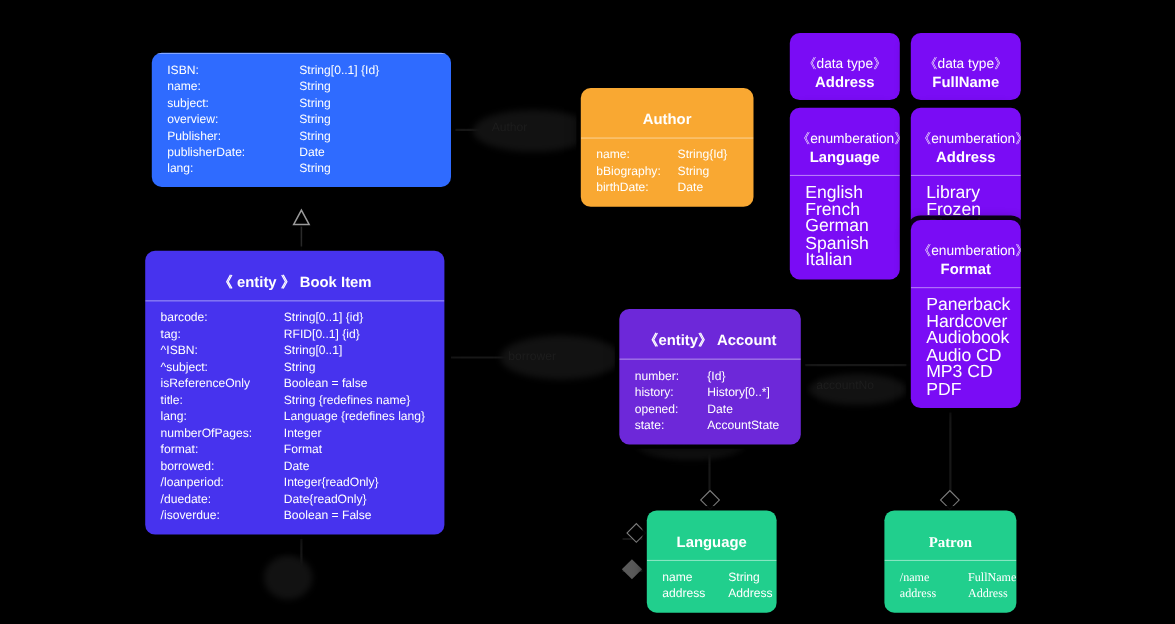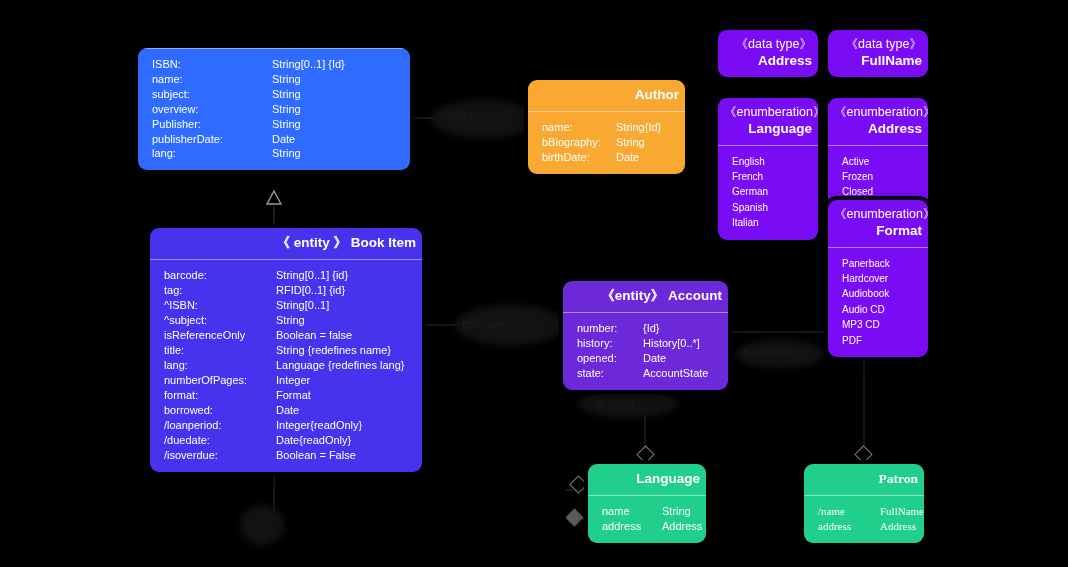--- a/index.html
+++ b/index.html
@@ -13,24 +13,24 @@
 
   
   .uml {
     position: absolute;
     border-radius: 9px;
     color: #ffffff;
     overflow: hidden;
     box-shadow: 0 0 0 4px rgba(0,0,0,0.9), 0 3px 12px rgba(0,0,0,0.85);
   }
   .uml .hdr {
-    text-align: right;
+    text-align: center;
     font-weight: bold;
     line-height: 1.25;
-    padding: 7px 6px 7px;
+    padding: 21px 6px 7px;
     font-size: 13.5px;
   }
   .uml .hdr .stereo { font-weight: bold; display: inline; }
   .uml .hdr .stereo.block { display: block; font-weight: normal; font-size: 12.5px; }
   .uml .sep { height: 1px; background: rgba(255,255,255,0.45); margin: 0; }
   .uml .body { padding: 8px 0 9px; }
   .uml .row {
     display: flex;
     font-size: 11px;
     line-height: 15px;
@@ -45,42 +45,42 @@
   .orange { background: #f9a832; }
   .pink   { background: #6d28d9; }
   .violet { background: #7a0cf5; }
   .green  { background: #21cf8d; }
 
   
   #book      { left:138px; top:48px;  width:272px; }
   #book .row { font-size:11px; line-height:14.9px;gap:16px; }
   #book .row .k { width:104px; }
 
-  #bookitem  { left:150px; top:228px; width:272px; }
+  #bookitem  { left:132px; top:228px; width:272px; }
   #bookitem .row .k { width:112px; }
 
   #author    { left:528px; top:80px;  width:157px; }
   #author .row .k { width:74px; }
 
   #account   { left:563px; top:281px; width:165px; }
   #account .row .k { width:66px; }
 
   #dt-address  { left:718px; top:30px;  width:100px; }
   #dt-fullname { left:828px; top:30px;  width:100px; }
 
   #en-language { left:718px; top:98px;  width:100px; }
   #en-addr     { left:828px; top:98px;  width:100px; }
   #en-format   { left:828px; top:200px; width:100px; }
 
   #library   { left:588px; top:464px; width:118px; }
   #library .row .k { width:60px; }
   #patron    { left:804px; top:464px; width:120px;font-family:Liberation Serif, serif; }
   #patron .row .k { width:62px; }
 
-  .enumlist .row { font-size:10px; line-height:15.4px; }
+  .enumlist .row { font-size:16px; line-height:15.4px; }
   .edge-label {
     position: absolute;
     color: #1d1d1d;
     font-size: 11px;
     font-family: "Liberation Sans", sans-serif;
     white-space: nowrap;
   }
   .blob {
     position: absolute;
     border-radius: 50%;
@@ -326,21 +326,21 @@
   </div>
 
   <div class="uml violet enumlist" id="en-addr">
     <div class="hdr">
       <span class="stereo block">《enumberation》</span>
       <span>Address</span>
     </div>
     <div class="sep"></div>
     <div class="body">
       <div class="row">
-        <span class="k">Active</span>
+        <span class="k">Library</span>
       </div>
       <div class="row">
         <span class="k">Frozen</span>
       </div>
       <div class="row">
         <span class="k">Closed</span>
       </div>
     </div>
   </div>
 

